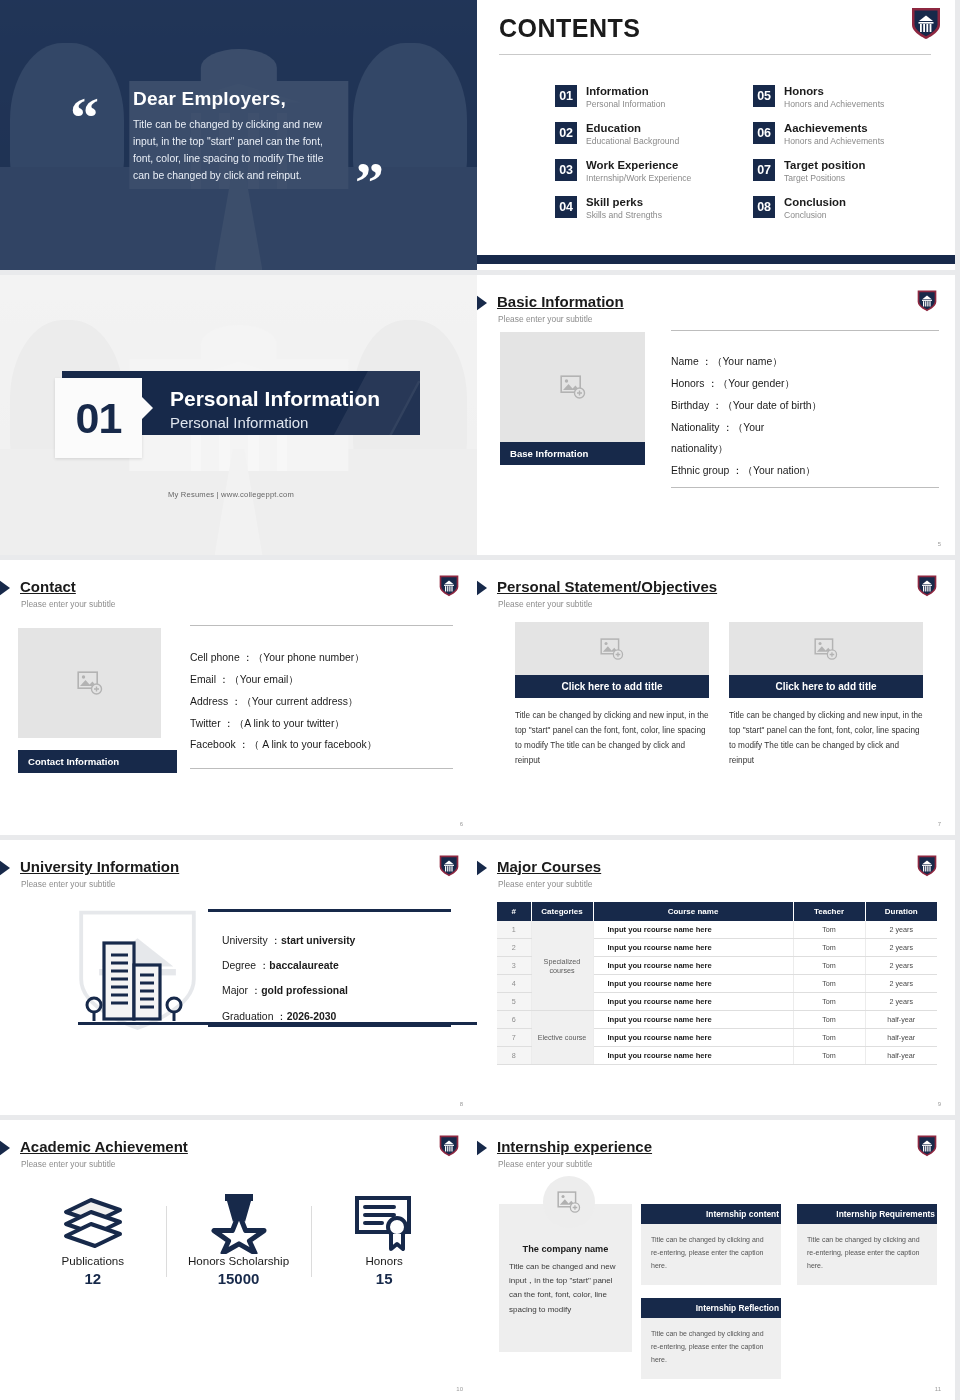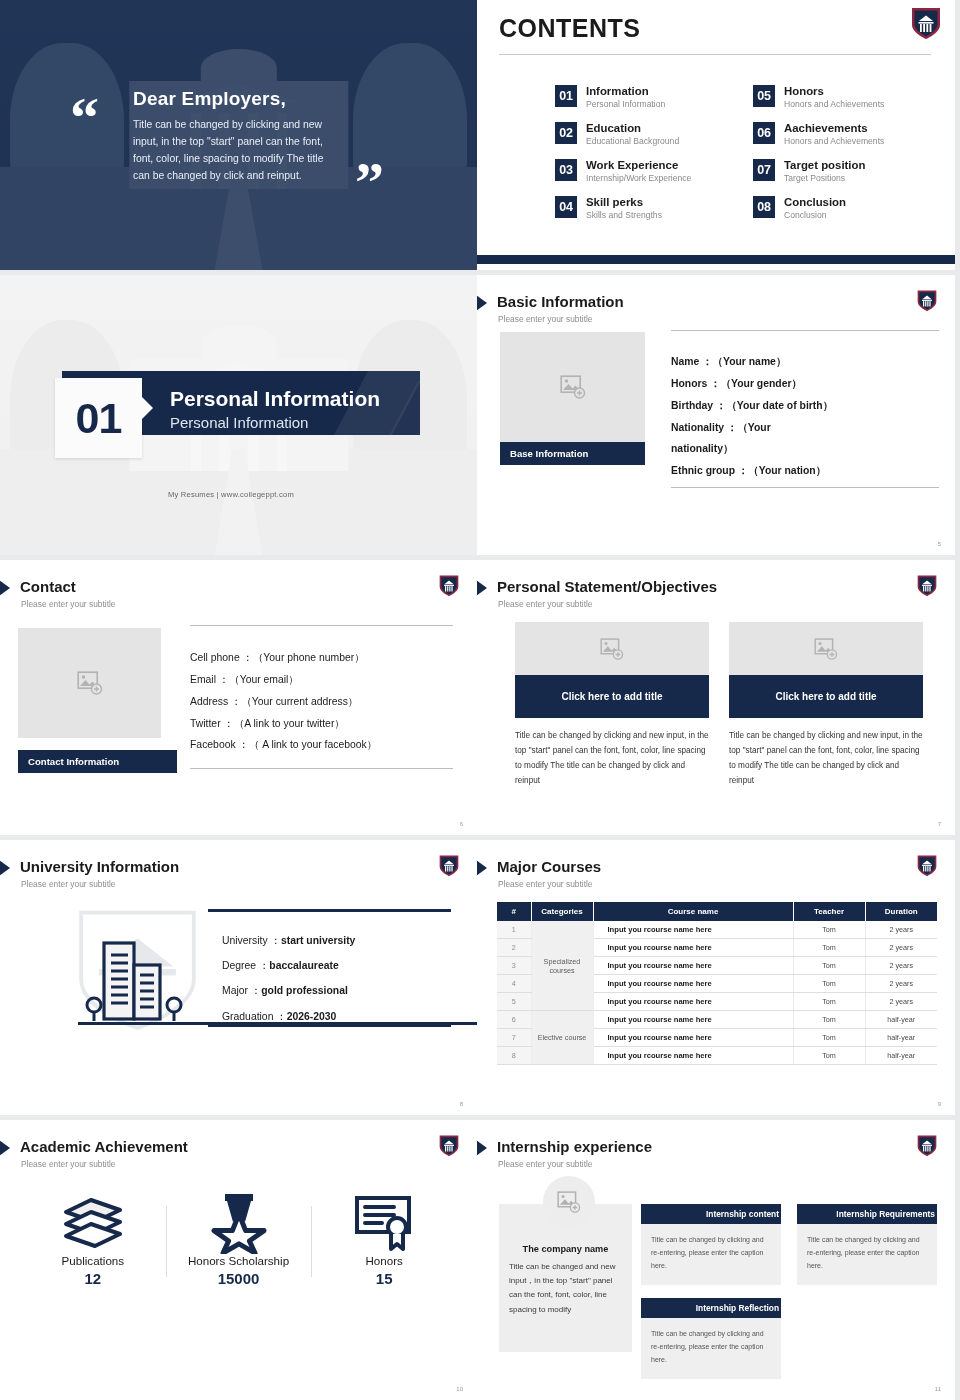--- a/index.html
+++ b/index.html
@@ -108,55 +108,55 @@
   .sec-t { position:absolute; left:170px; top:112px; color:#fff; font-size:21px; font-weight:bold; }
   .sec-s { position:absolute; left:170px; top:139px; color:#dfe5ee; font-size:15px; }
   .sec-credit { position:absolute; left:168px; top:180px; font-size:7.6px; color:#666; letter-spacing:.2px;margin-top:35px; }
 
   
   .hd-arrow {
     position:absolute; left:-4px; top:18px;
     width:0; height:0; border-top:10px solid transparent; border-bottom:10px solid transparent;
     border-left:14px solid #17294a;
   }
-  .hd-title { position:absolute; left:20px; top:18px; font-size:15px; font-weight:bold; color:#1b1b1b; }
+  .hd-title { position:absolute; left:20px; top:18px; font-size:15px; font-weight:bold; color:#1b1b1b;text-decoration:underline; }
   .hd-sub { position:absolute; left:21px; top:39px; font-size:8.4px; color:#8d8d8d; }
   .logo-mini { position:absolute; right:18px; top:14px; width:20px; height:23px; }
   .pg-num { position:absolute; right:14px; bottom:8px; font-size:6px; color:#9a9a9a; }
 
   
   .ph {
     background:#e4e4e4; display:flex; align-items:center; justify-content:center;
   }
   .ph-cap {
     background:#17294a; color:#fff; font-size:9.6px; font-weight:bold;
     padding:6px 10px;
   }
   .ph-cap.center { text-align:center; }
 
   
   .bi-ph { position:absolute; left:23px; top:57px; width:145px; height:110px; }
   .bi-cap { position:absolute; left:23px; top:167px; width:145px; }
-  .bi-lines { position:absolute; left:194px; top:55px; right:16px;font-weight:bold; }
+  .bi-lines { position:absolute; left:194px; top:55px; right:16px; }
   .bi-lines .top-rule { height:1px; background:#bdbdbd; margin-bottom:20px; }
   .bi-lines .bot-rule { height:1px; background:#bdbdbd; margin-top:5px; }
   .kv { font-size:10.4px; color:#1b1b1b; line-height:2.1; }
 
   
   .ct-ph { position:absolute; left:18px; top:68px; width:143px; height:110px; }
   .ct-cap { position:absolute; left:18px; top:190px; width:159px; }
   .ct-lines { position:absolute; left:190px; top:65px; right:24px; }
   .ct-lines .top-rule { height:1px; background:#bdbdbd; margin-bottom:21px; }
   .ct-lines .bot-rule { height:1px; background:#bdbdbd; margin-top:12px; }
 
   
   .ps-cards { position:absolute; left:38px; right:32px; top:62px; display:flex; gap:20px; }
   .ps-card { flex:1; }
   .ps-card .ph { height:53px; }
-  .ps-card .ph-cap { font-size:10px; text-align:center; padding:16px 4px; }
+  .ps-card .ph-cap { font-size:10px; text-align:center; padding:6px 4px; }
   .ps-card p { margin-top:11px; font-size:8.2px; line-height:1.82; color:#333; }
 
   
   .ui-wrap { position:absolute; left:60px; top:65px; right:26px; height:130px; }
   .ui-crest { position:absolute; left:10px; top:0; width:135px; height:128px; opacity:.10; }
   .ui-icon { position:absolute; left:18px; top:24px; width:120px; height:100px; }
   .ui-box { position:absolute; left:148px; right:0; top:4px; height:118px;
             border-top:3px solid #17294a; border-bottom:3px solid #17294a; }
   .ui-box .rows { padding:16px 0 0 14px; }
   .ui-row { font-size:10.4px; color:#1b1b1b; line-height:2.42; }

